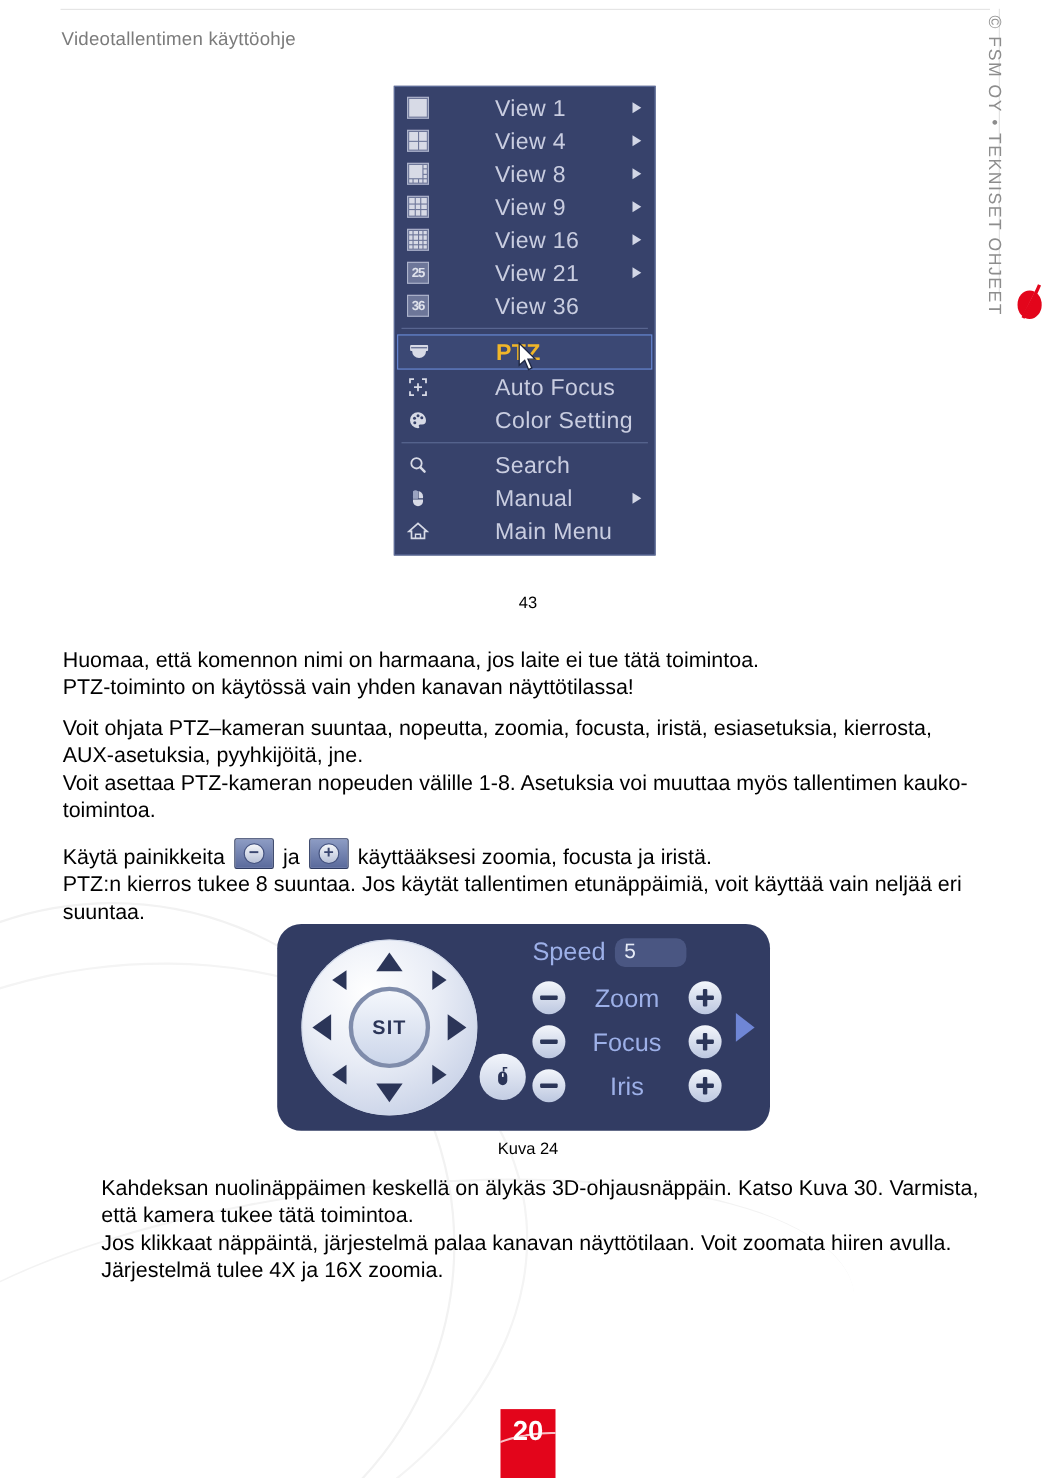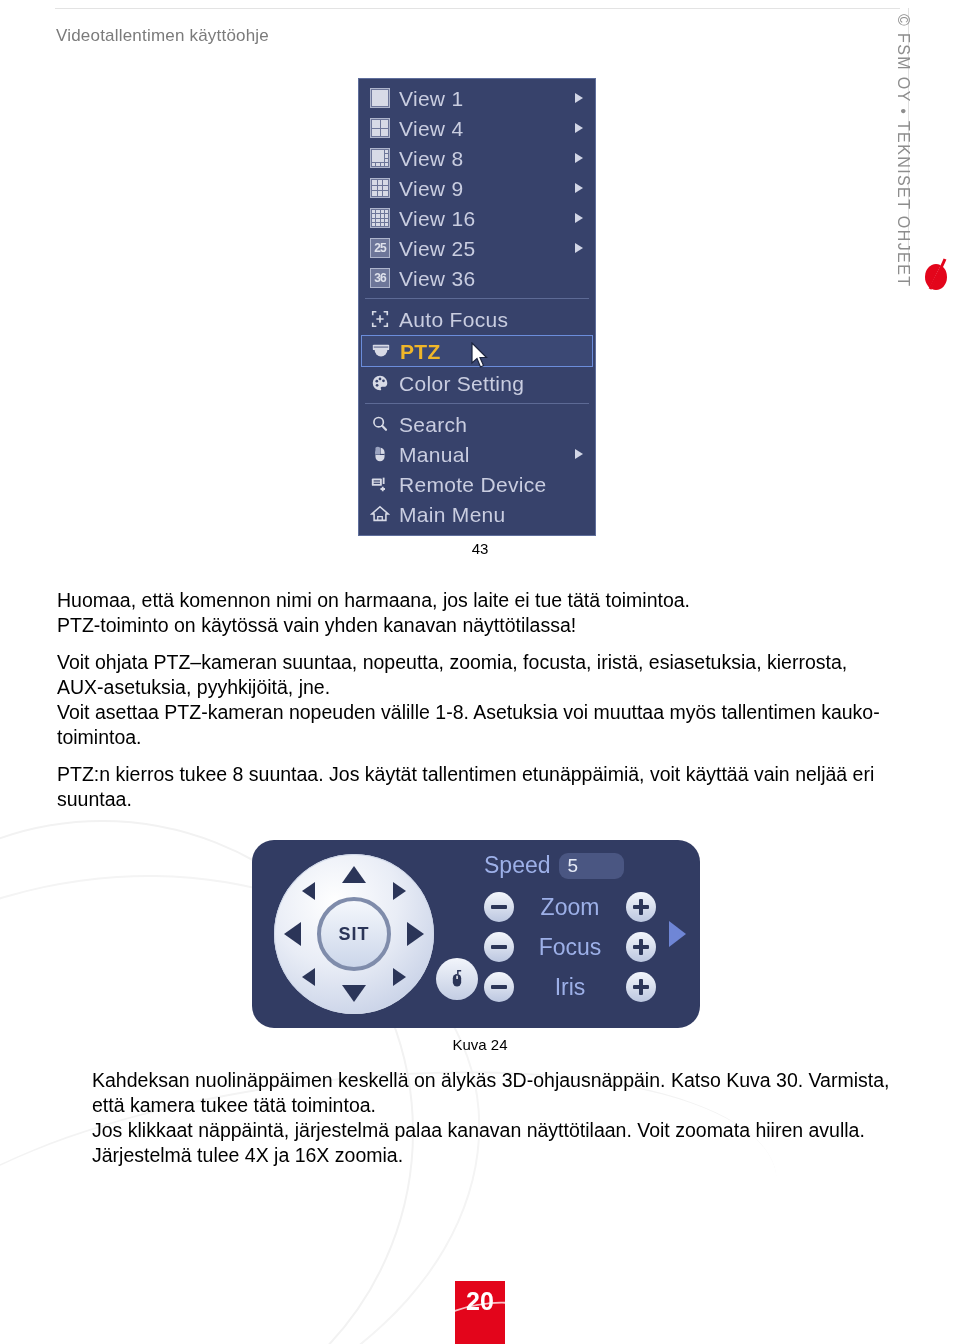--- a/index.html
+++ b/index.html
@@ -66,25 +66,26 @@
     z-index:5;
     padding:4px 0 6px 0;
     box-sizing:border-box;
   }
   .menu-item{
     display:flex;align-items:center;
     height:30px;
     padding:0 6px 0 10px;
     box-sizing:border-box;
     position:relative;
+    gap:39px;
   }
   .menu-item .ico{
     width:22px;height:22px;flex:0 0 22px;
     display:flex;align-items:center;justify-content:center;
-    margin-right:8px;
+    margin-right:20px;
   }
   .menu-item .lbl{
     font-size:21px;color:#c9cde0;
     font-family:"Liberation Sans", sans-serif;
     letter-spacing:.3px;
     line-height:1;
   }
   .menu-item .arw{
     position:absolute;right:12px;top:50%;transform:translateY(-50%);
     width:0;height:0;border-left:8px solid #d2d6e6;
@@ -358,59 +359,59 @@
           <i></i>
         </span>
       </span>
       <span class="lbl">View 16</span>
       <span class="arw"></span>
     </div>
     <div class="menu-item">
       <span class="ico">
         <span class="numico">25</span>
       </span>
-      <span class="lbl">View 25</span>
+      <span class="lbl">View 21</span>
       <span class="arw"></span>
     </div>
     <div class="menu-item">
       <span class="ico">
         <span class="numico">36</span>
       </span>
       <span class="lbl">View 36</span>
     </div>
     <div class="menu-sep"></div>
+    <div class="menu-item sel">
+      <span class="ico">
+        <svg class="svgico" viewBox="0 0 22 22">
+          <rect x="2" y="4" width="18" height="6" rx="1" fill="#d7dae6"></rect>
+          <path d="M4 10 h14 a7 7 0 0 1 -14 0z" fill="#d7dae6"></path>
+          <rect x="3" y="6" width="16" height="1.4" fill="#6d7699"></rect>
+        </svg>
+      </span>
+      <span class="lbl">PTZ</span>
+      <span style="position: absolute; left: 108px; top: 6px; z-index: 9;"><svg width="20" height="28" viewBox="0 0 20 28">
+          <path d="M2 1 L2 21 L7 16.5 L10.5 25 L13.5 23.5 L10 15.5 L16.5 15.5 Z" fill="#ffffff" stroke="#1c2540" stroke-width="1.2"></path>
+        </svg></span>
+    </div>
     <div class="menu-item">
       <span class="ico">
         <svg class="svgico" viewBox="0 0 22 22">
           <g stroke="#d7dae6" stroke-width="1.8" fill="none">
             <path d="M3 7V3h4"></path>
             <path d="M19 7V3h-4"></path>
             <path d="M3 15v4h4"></path>
             <path d="M19 15v4h-4"></path>
           </g>
           <g stroke="#d7dae6" stroke-width="1.8">
             <path d="M11 7v8M7 11h8"></path>
           </g>
         </svg>
       </span>
       <span class="lbl">Auto Focus</span>
     </div>
-    <div class="menu-item sel">
-      <span class="ico">
-        <svg class="svgico" viewBox="0 0 22 22">
-          <rect x="2" y="4" width="18" height="6" rx="1" fill="#d7dae6"></rect>
-          <path d="M4 10 h14 a7 7 0 0 1 -14 0z" fill="#d7dae6"></path>
-          <rect x="3" y="6" width="16" height="1.4" fill="#6d7699"></rect>
-        </svg>
-      </span>
-      <span class="lbl">PTZ</span>
-      <span style="position: absolute; left: 108px; top: 6px; z-index: 9;"><svg width="20" height="28" viewBox="0 0 20 28">
-          <path d="M2 1 L2 21 L7 16.5 L10.5 25 L13.5 23.5 L10 15.5 L16.5 15.5 Z" fill="#ffffff" stroke="#1c2540" stroke-width="1.2"></path>
-        </svg></span>
-    </div>
     <div class="menu-item">
       <span class="ico">
         <svg class="svgico" viewBox="0 0 22 22">
           <path d="M11 3a8 8 0 1 0 0 16c1.4 0 1.6-1 1-1.7-.7-.9 0-2.1 1.2-2.1H15a4 4 0 0 0 4-4c0-4.4-3.6-8.2-8-8.2z" fill="#d7dae6"></path>
           <circle cx="7.5" cy="9" r="1.5" fill="#37426b"></circle>
           <circle cx="11" cy="6.5" r="1.5" fill="#37426b"></circle>
           <circle cx="14.8" cy="8.6" r="1.5" fill="#37426b"></circle>
           <circle cx="7.8" cy="13.6" r="1.5" fill="#37426b"></circle>
         </svg>
       </span>
@@ -434,32 +435,20 @@
           <path d="M11 4v7.5" stroke="#37426b" stroke-width="1.2"></path>
           <path d="M6 4 a5 7 0 0 1 5 0 v7.5 h-5z" fill="#9aa3c0"></path>
         </svg>
       </span>
       <span class="lbl">Manual</span>
       <span class="arw"></span>
     </div>
     <div class="menu-item">
       <span class="ico">
         <svg class="svgico" viewBox="0 0 22 22">
-          <rect x="2" y="5" width="11" height="8" rx="1" fill="#d7dae6"></rect>
-          <rect x="4" y="7" width="7" height="1.3" fill="#37426b"></rect>
-          <rect x="4" y="9.6" width="7" height="1.3" fill="#37426b"></rect>
-          <path d="M14 14v5M11.5 16.5h5" stroke="#d7dae6" stroke-width="2"></path>
-          <rect x="14" y="4" width="2" height="7" fill="#d7dae6"></rect>
-        </svg>
-      </span>
-      <span class="lbl">Remote Device</span>
-    </div>
-    <div class="menu-item">
-      <span class="ico">
-        <svg class="svgico" viewBox="0 0 22 22">
           <path d="M11 3 L20 11 h-2.5 v7 h-13 v-7 H2 z" stroke="#d7dae6" stroke-width="1.7" fill="none"></path>
           <path d="M8.5 18v-4h5v4" stroke="#d7dae6" stroke-width="1.4" fill="none"></path>
         </svg>
       </span>
       <span class="lbl">Main Menu</span>
     </div>
   </div>
 
 <div class="cap cap28">43</div>
 
@@ -469,20 +458,27 @@
 </div>
 
 <div class="para p2">
   <div>Voit ohjata PTZ–kameran suuntaa, nopeutta, zoomia, focusta, iristä, esiasetuksia, kierrosta,</div>
   <div>AUX-asetuksia, pyyhkijöitä, jne.</div>
   <div>Voit asettaa PTZ-kameran nopeuden välille 1-8. Asetuksia voi muuttaa myös tallentimen kauko-</div>
   <div>toimintoa.</div>
 </div>
 
 <div class="para p3">
+  <div>
+    <span>Käytä painikkeita</span>
+    <span class="inline-btn"><span class="sgn">−</span></span>
+    <span>ja</span>
+    <span class="inline-btn"><span class="sgn">+</span></span>
+    <span>käyttääksesi zoomia, focusta ja iristä.</span>
+  </div>
   <div>PTZ:n kierros tukee 8 suuntaa. Jos käytät tallentimen etunäppäimiä, voit käyttää vain neljää eri</div>
   <div>suuntaa.</div>
 </div>
 
 <div class="ptz">
 
   <div class="dpad">
     <span class="tri t-up"></span>
     <span class="tri t-dn"></span>
     <span class="tri t-lf"></span>

